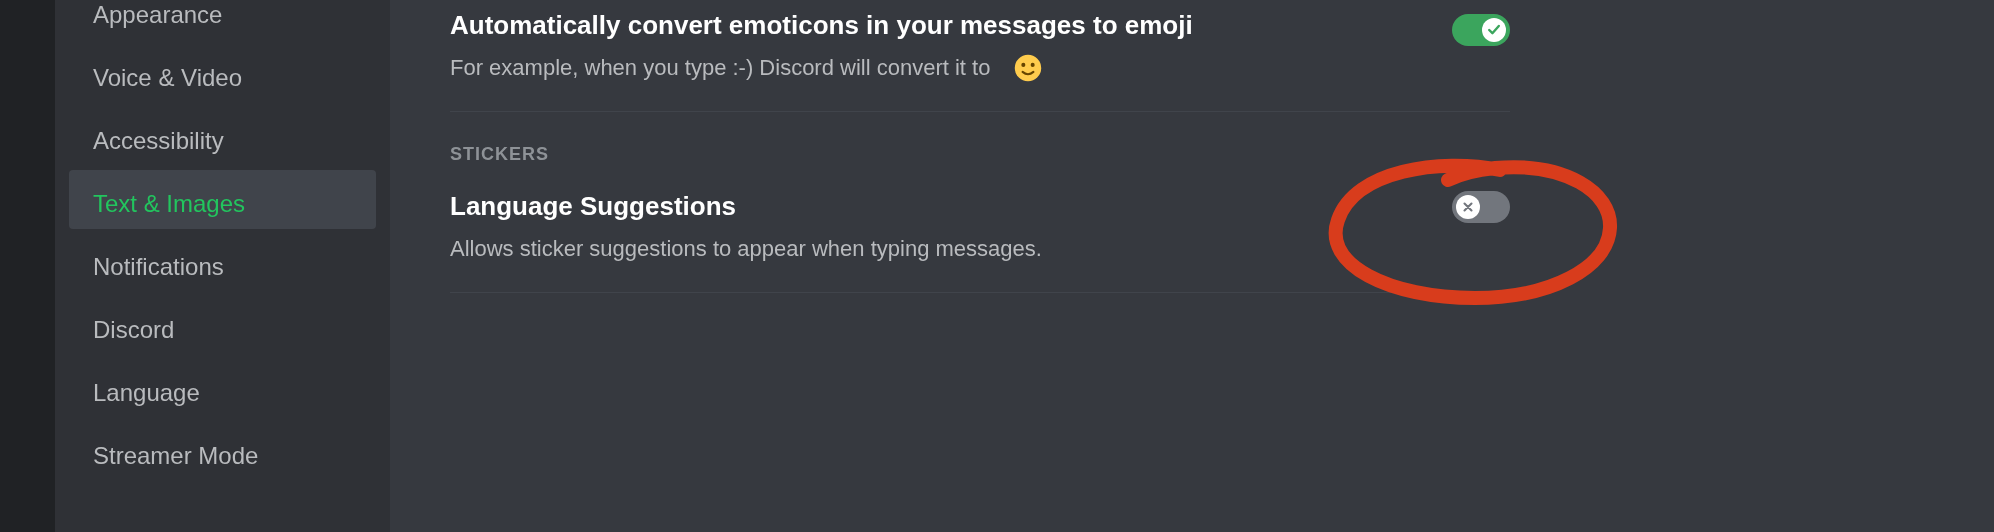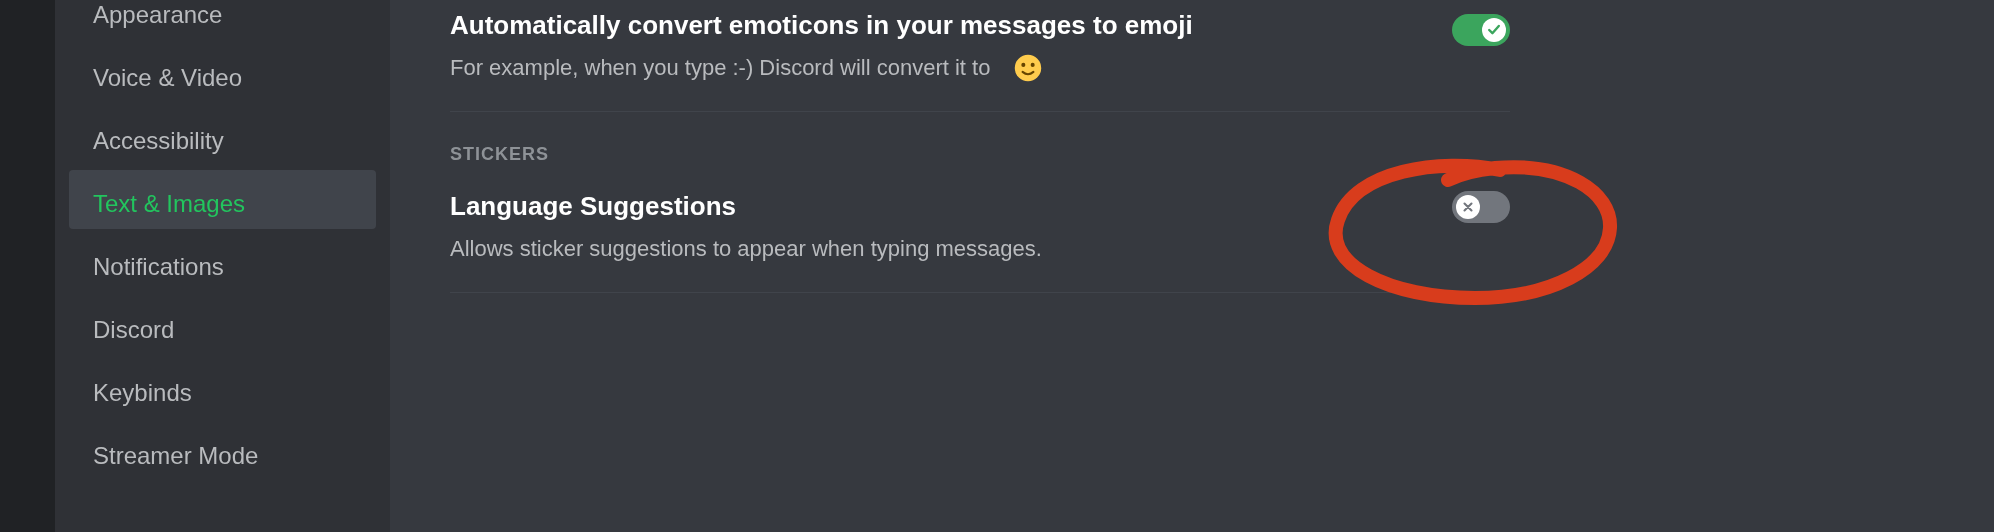--- a/index.html
+++ b/index.html
@@ -142,21 +142,21 @@
     <div class="sidebar-item active">
       <span>Text &amp; Images</span>
     </div>
     <div class="sidebar-item">
       <span>Notifications</span>
     </div>
     <div class="sidebar-item">
       <span>Discord</span>
     </div>
     <div class="sidebar-item">
-      <span>Keybinds</span>
+      <span>Language</span>
     </div>
     <div class="sidebar-item">
       <span>Streamer Mode</span>
     </div>
   </div>
 
   <div class="main">
     <div class="content">
 
       <div class="setting" style="padding-top:10px;">

